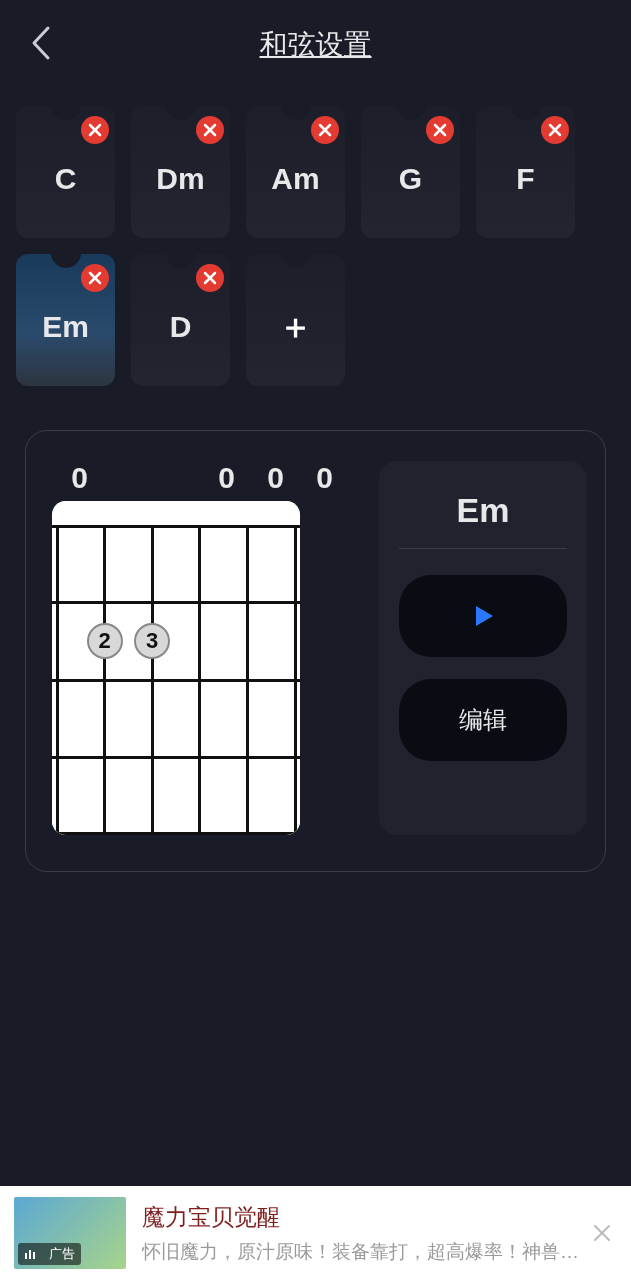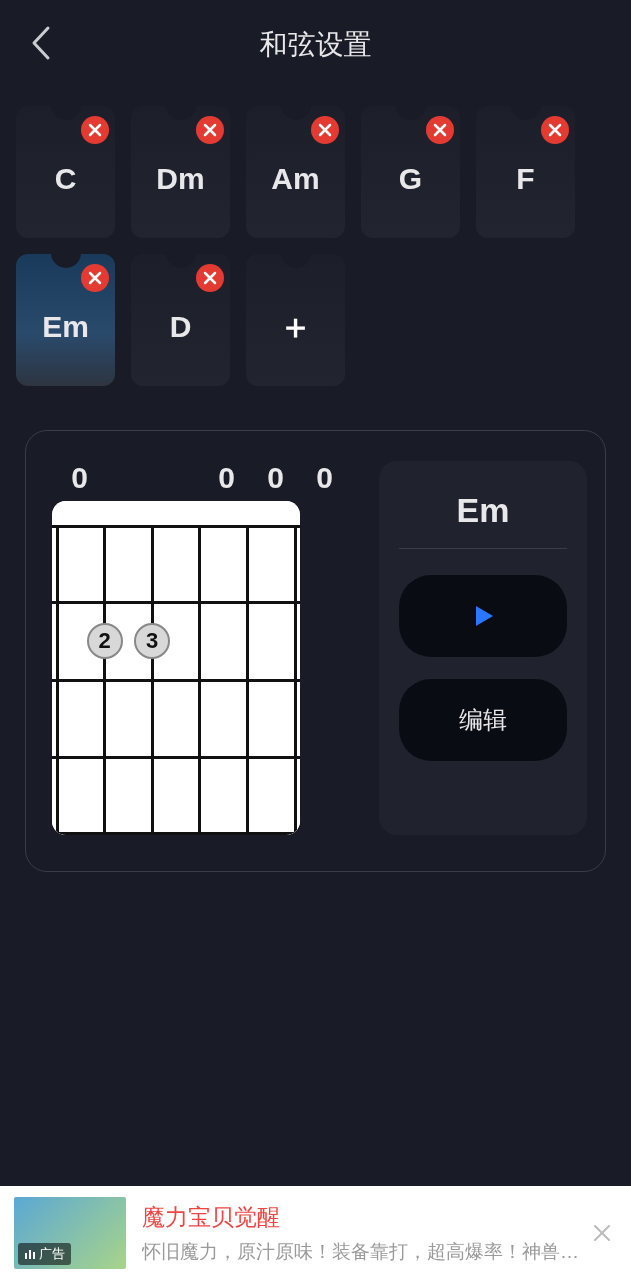--- a/index.html
+++ b/index.html
@@ -23,20 +23,21 @@
     position: absolute;
     left: 28px;
     top: 50%;
     transform: translateY(-50%);
     cursor: pointer;
   }
   .title {
     font-size: 28px;
     font-weight: 500;
     color: #e8e8ea;
+    text-decoration: underline;
   }
   .chord-grid {
     padding: 16px;
     display: flex;
     flex-wrap: wrap;
     gap: 16px;
   }
   .chord-tile {
     width: 99px;
     height: 132px;
@@ -206,28 +207,28 @@
     position: absolute;
     left: 4px;
     bottom: 4px;
     background: rgba(0,0,0,.55);
     color: #fff;
     font-size: 13px;
     padding: 2px 6px;
     border-radius: 3px;
     display: flex;
     align-items: center;
-    gap: 3px;
+    gap: 13px;
   }
   .ad-text {
     flex: 1;
     margin-left: 16px;
     overflow: hidden;
   }
-  .ad-title { font-size: 23px; color: #ef4444; font-weight: 500; margin-bottom: 6px; }
+  .ad-title { font-size: 23px; color: #7f1d1d; font-weight: 500; margin-bottom: 6px; }
   .ad-desc { font-size: 19px; color: #9a9a9a; white-space: nowrap; overflow: hidden; text-overflow: ellipsis; }
   .ad-close {
     width: 30px; height: 30px;
     display: flex; align-items: center; justify-content: center;
     cursor: pointer;
     color: #bbb;
   }
 </style>
 </head>
 <body>

